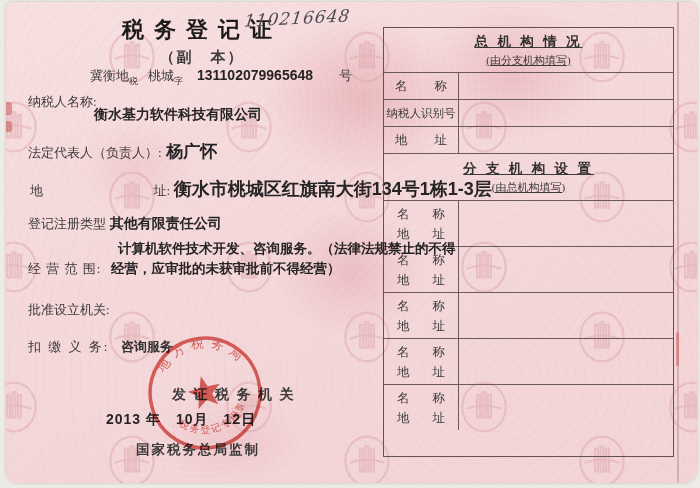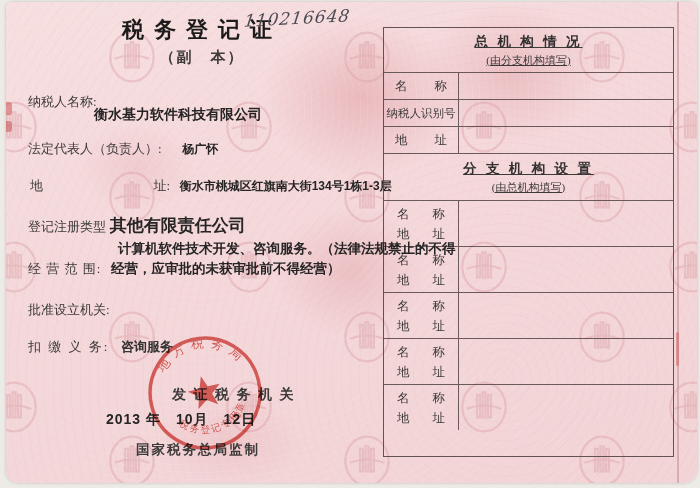--- a/index.html
+++ b/index.html
@@ -297,40 +297,43 @@
   <div class="texture"></div>
   <div class="crease"></div>
   <div class="crease-red"></div>
   <div class="edge-mark" style="top:100px;height:13px;"></div>
   <div class="edge-mark" style="top:119px;height:11px;"></div>
 
   <div class="ln title" style="left:56px;top:14px;width:280px;text-align:center;">税务登记证</div>
   <div class="ln hand" style="left:238px;top:6px;">110216648</div>
   <div class="ln kai" style="left:56px;top:46px;width:280px;text-align:center;font-size:15px;font-weight:bold;letter-spacing:2px;">（副　本）</div>
 
+  <div class="ln" style="left:84px;top:65px;">
+    <span class="kai">冀衡地</span><span class="kai sub">税</span><span style="display:inline-block;width:10px;"></span><span class="kai">桃城</span><span class="kai sub">字</span><span style="display:inline-block;width:14px;"></span><span class="hei" style="font-size:14px;">131102079965648</span><span class="kai" style="margin-left:26px;">号</span>
+  </div>
 
   <div class="ln kai" style="left:22px;top:92px;">纳税人名称:</div>
   <div class="ln hei" style="left:88px;top:104px;font-size:14px;">衡水基力软件科技有限公司</div>
 
   <div class="ln" style="left:22px;top:139px;">
     <span class="kai">法定代表人（负责人）:</span>
-    <span class="hei" style="margin-left:17px;font-size:12px;">杨广怀</span>
+    <span class="hei" style="margin-left:1px;font-size:17px;">杨广怀</span>
   </div>
 
   <div class="ln" style="left:24px;top:176px;">
     <span class="jspan kai" style="width:140px;">
       <span>地</span>
       <span>址:</span>
     </span>
-    <span class="hei" style="margin-left:6px;font-size:12px;">衡水市桃城区红旗南大街134号1栋1-3层</span>
+    <span class="hei" style="font-size:18px;">衡水市桃城区红旗南大街134号1栋1-3层</span>
   </div>
 
   <div class="ln" style="left:22px;top:213px;">
     <span class="kai">登记注册类型</span>
-    <span class="hei" style="font-size:17px;">其他有限责任公司</span>
+    <span class="hei" style="font-size:14px;">其他有限责任公司</span>
   </div>
 
   <div class="ln hei" style="left:112px;top:239px;font-size:13.5px;z-index:5;">计算机软件技术开发、咨询服务。（法律法规禁止的不得</div>
   <div class="ln" style="left:22px;top:259px;">
     <span class="kai" style="letter-spacing:1px;margin-top:44px;">经 营 范 围:</span>
     <span class="hei" style="margin-left:6px;font-size:13.5px;">经营，应审批的未获审批前不得经营）</span>
   </div>
 
   <div class="ln kai" style="left:22px;top:300px;">批准设立机关:</div>
 

